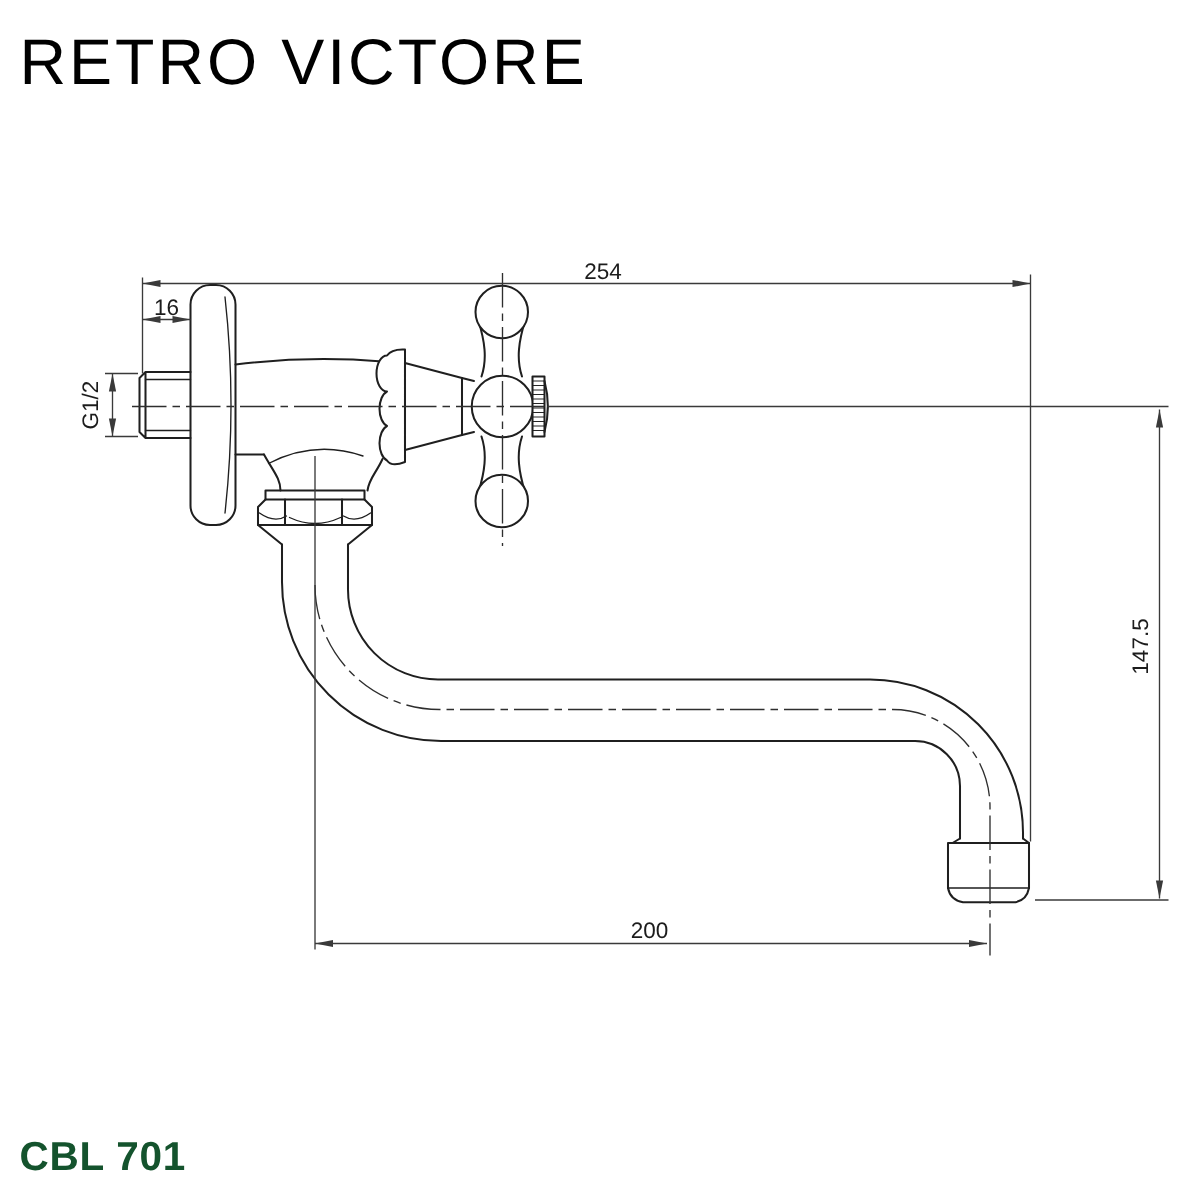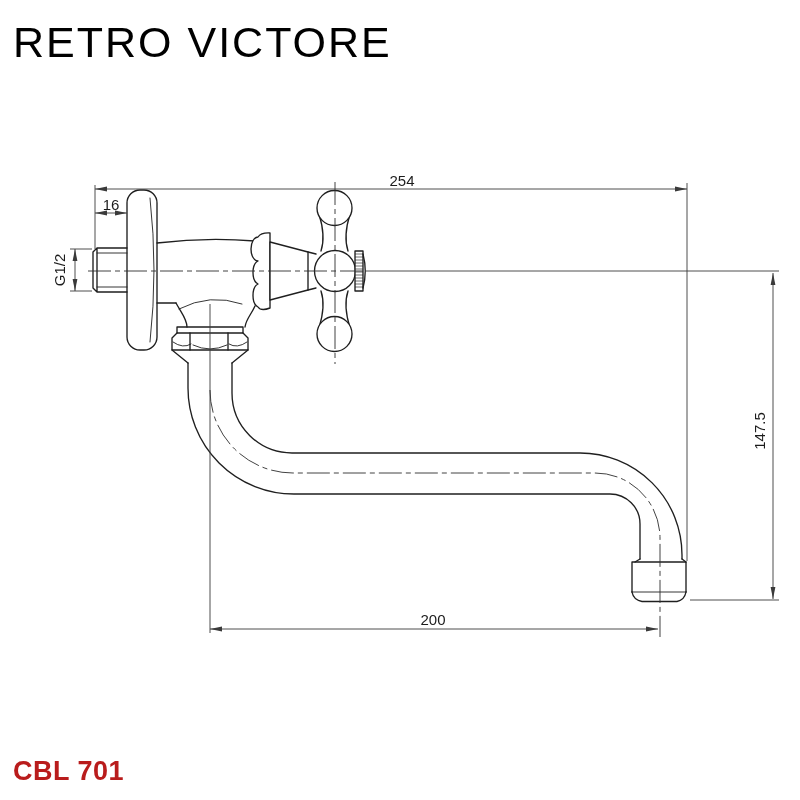--- a/index.html
+++ b/index.html
@@ -11,21 +11,21 @@
     overflow:hidden;
   }
   .title{
     position:absolute;left:13px;top:18px;
     font-size:43px;font-weight:400;letter-spacing:2px;
     color:#000000;white-space:nowrap;
   }
   .product-code{
     position:absolute;left:13px;top:756px;
     font-size:27px;font-weight:700;letter-spacing:.5px;
-    color:#b91c1c;white-space:nowrap;
+    color:#14532d;white-space:nowrap;
   }
   svg.drawing{position:absolute;left:0;top:0;}
   
   .obj{stroke:#1f1f1f;stroke-width:1.35;fill:none;stroke-linecap:round;stroke-linejoin:round;}
   .obj-fill{fill:#ffffff;}
   .detail{stroke:#1f1f1f;stroke-width:0.9;fill:none;stroke-linecap:round;}
   .knurl{stroke:#1f1f1f;stroke-width:0.65;fill:none;}
   
   .cl{stroke:#2e2e2e;stroke-width:0.9;fill:none;stroke-dasharray:23 4 5 4;}
   

